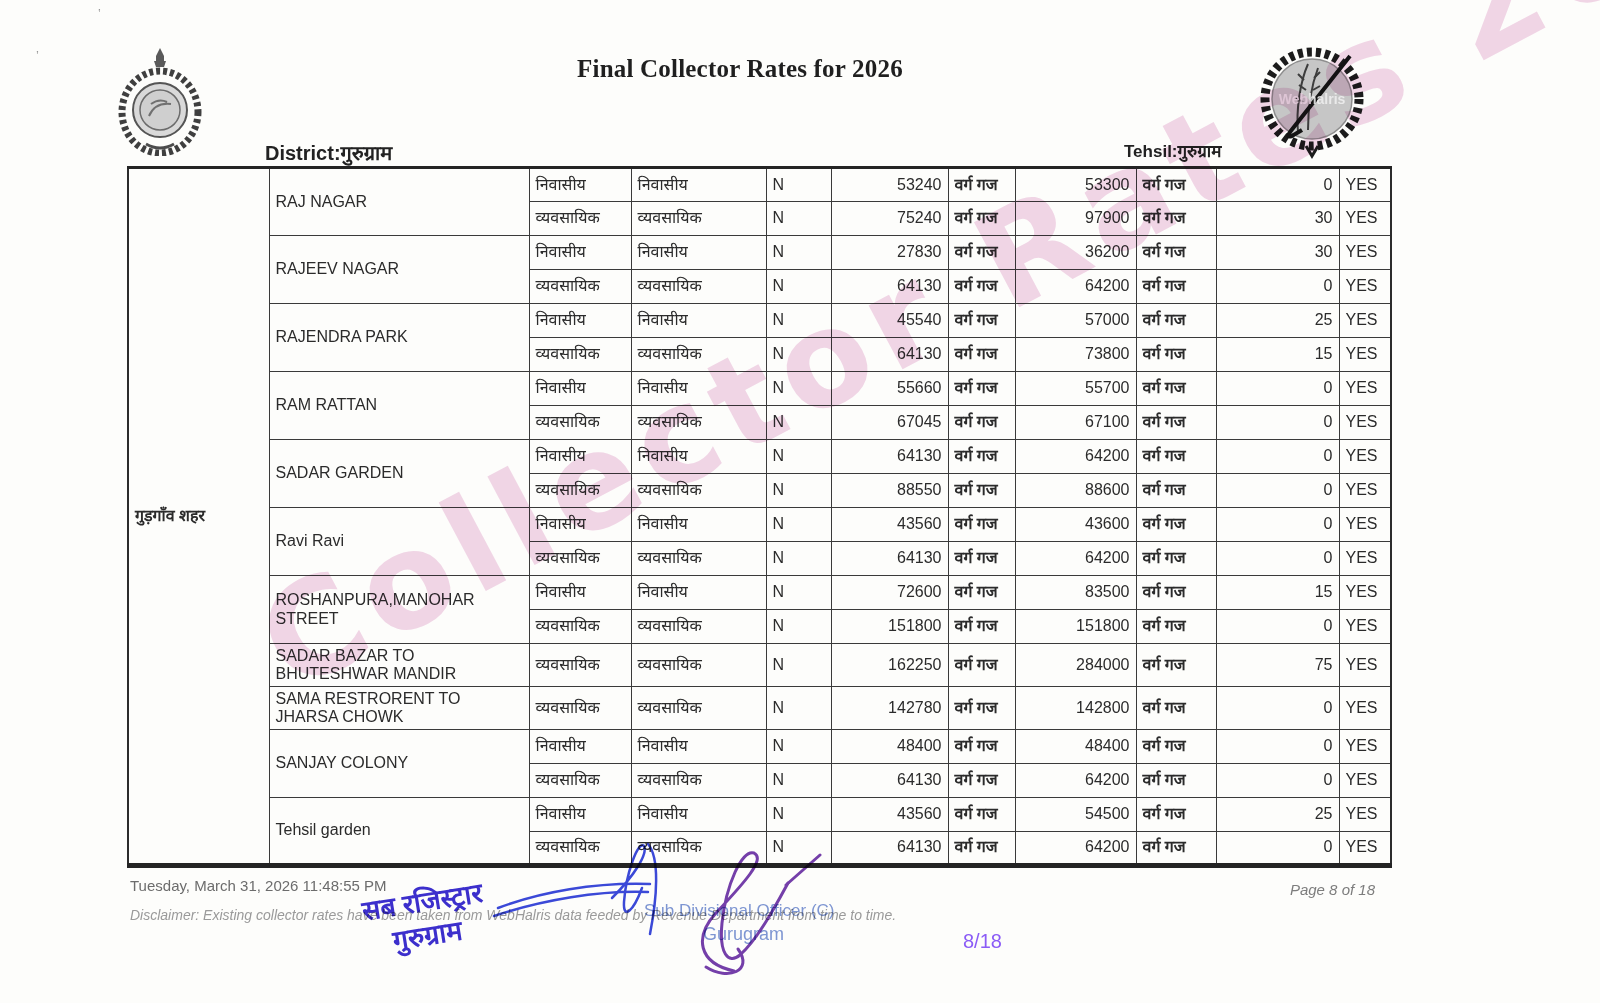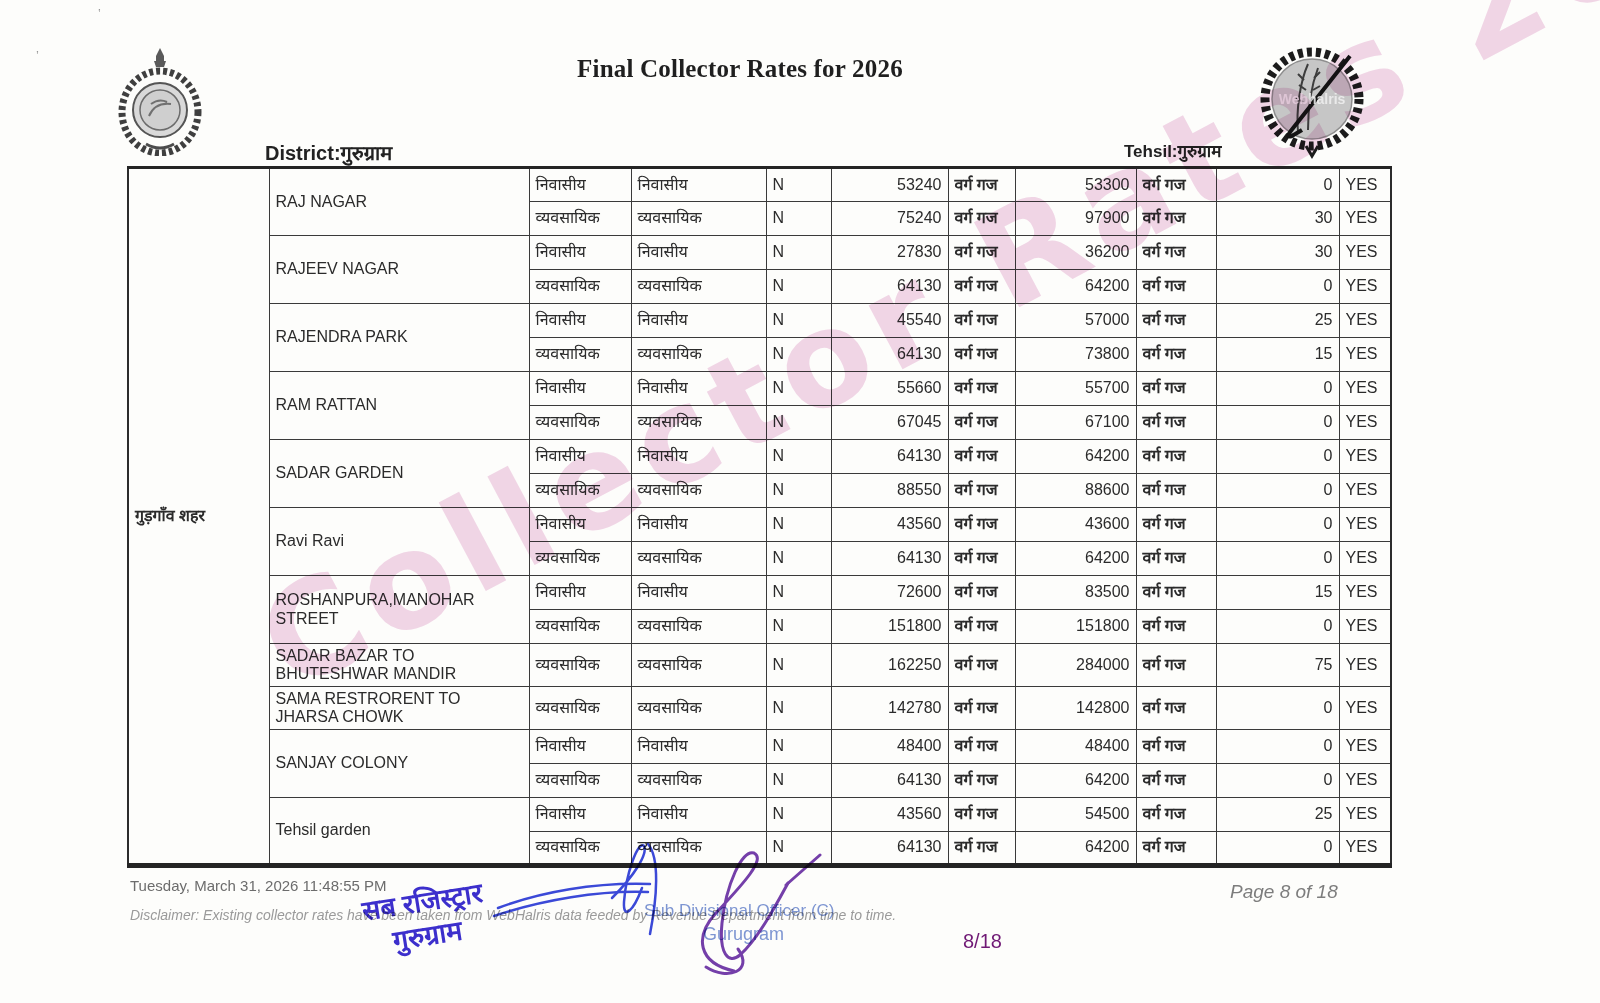--- a/index.html
+++ b/index.html
@@ -42,24 +42,24 @@
   td.c-area{vertical-align:top;font-weight:bold;font-size:17px;padding-top:6px;}
   td.c-loc{vertical-align:top;font-size:17px;color:#3a3a3a;padding-top:5px;line-height:1.2;}
   td.c-type{font-weight:normal;font-size:16px;}
   td.c-flag{font-size:17px;color:#444;vertical-align:top;padding-top:4px;}
   td.c-rate{text-align:right;font-size:16px;color:#3a3a3a;vertical-align:top;padding-top:5px;}
   td.c-unit{font-weight:bold;font-size:15px;}
   td.c-pct{text-align:right;font-size:16px;color:#3a3a3a;vertical-align:top;padding-top:5px;}
   td.c-yes{font-size:16px;color:#3a3a3a;vertical-align:top;padding-top:5px;padding-left:4px;}
   
   .gen-date{position:absolute;left:130px;top:877px;font-size:15px;color:#6c6c6c;z-index:1;text-align:center;}
-  .page-label{position:absolute;left:1230px;top:881px;width:145px;
-    font-size:19px;font-style:italic;color:#7d7d7d;z-index:1;}
+  .page-label{position:absolute;left:1230px;top:881px;width:145px;text-align:right;
+    font-size:15px;font-style:italic;color:#7d7d7d;z-index:1;}
   .disclaimer{position:absolute;left:130px;top:907px;font-size:14px;font-style:italic;color:#9a9a9a;z-index:1;}
-  .page-frac{position:absolute;left:963px;top:930px;font-size:20px;color:#701a75;z-index:1;}
+  .page-frac{position:absolute;left:963px;top:930px;font-size:20px;color:#8b5cf6;z-index:1;}
   
   .stamp-registrar{
     position:absolute;left:330px;top:886px;z-index:6;width:190px;text-align:center;
     transform:rotate(-9deg);color:#3c2fd0;font-weight:bold;font-size:27px;line-height:1.25;
     mix-blend-mode:multiply;
   }
   .sig-registrar{position:absolute;left:492px;top:842px;z-index:6;mix-blend-mode:multiply;}
   .sdo-stamp{position:absolute;left:644px;top:901px;z-index:4;color:#7f97d6;font-size:17px;
     mix-blend-mode:multiply;}
   .sdo-city{position:absolute;left:703px;top:924px;z-index:4;color:#7f97d6;font-size:18px;

